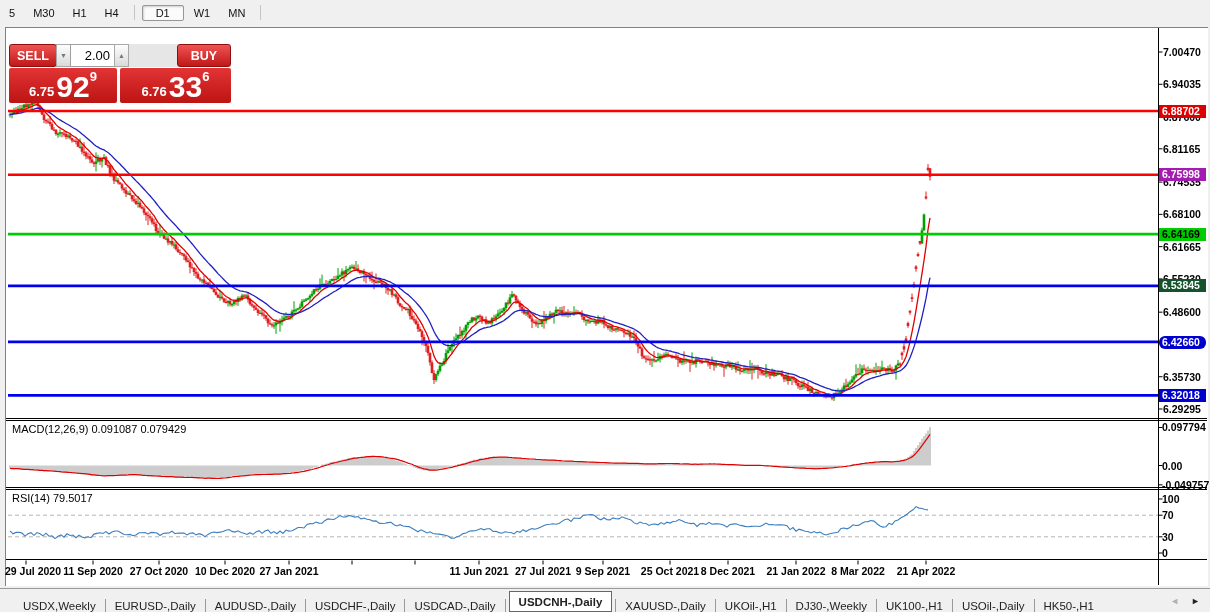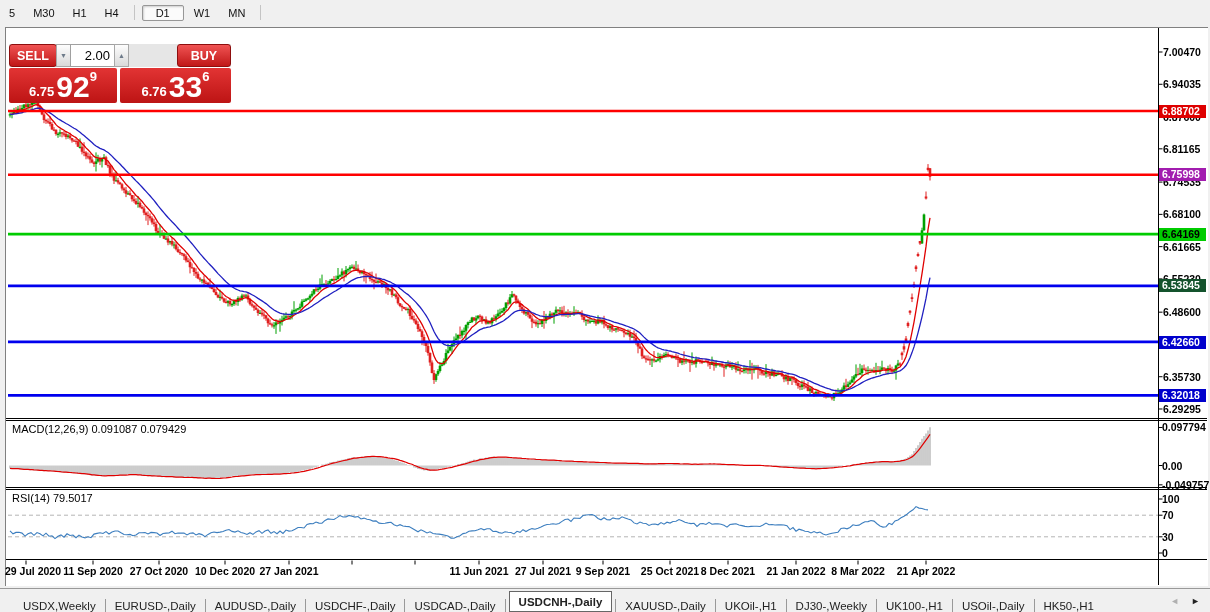--- a/index.html
+++ b/index.html
@@ -173,21 +173,21 @@
       <div class="axis-lbl" style="left: 1162px; top: 460px;">0.00</div>
       <div class="axis-lbl" style="left: 1162px; top: 479px;">-0.049757</div>
       <div class="axis-lbl" style="left: 1162px; top: 493px;">100</div>
       <div class="axis-lbl" style="left: 1162px; top: 509px;">70</div>
       <div class="axis-lbl" style="left: 1162px; top: 531px;">30</div>
       <div class="axis-lbl" style="left: 1162px; top: 547px;">0</div>
       <div class="line-lbl" style="top: 104.5px; background: rgb(222, 0, 0); color: rgb(255, 255, 255);">6.88702</div>
       <div class="line-lbl" style="top: 168.2px; background: #a21caf; color: rgb(255, 255, 255);">6.75998</div>
       <div class="line-lbl" style="top: 227.6px; background: rgb(0, 204, 0); color: rgb(0, 0, 0);">6.64169</div>
       <div class="line-lbl" style="top: 279.4px; background: #14532d; color: rgb(255, 255, 255);">6.53845</div>
-      <div class="line-lbl" style="top: 335.5px; background: rgb(0, 0, 204); color: rgb(255, 255, 255);">6.42660</div>
+      <div class="line-lbl" style="top: 335.5px; background: rgb(0, 0, 204); color: rgb(255, 255, 255); border-radius: 6px;">6.42660</div>
       <div class="line-lbl" style="top: 388.8px; background: rgb(0, 0, 204); color: rgb(255, 255, 255);">6.32018</div>
       <div class="date-lbl" style="left: 33px;">29 Jul 2020</div>
       <div class="date-lbl" style="left: 93px;">11 Sep 2020</div>
       <div class="date-lbl" style="left: 159px;">27 Oct 2020</div>
       <div class="date-lbl" style="left: 225px;">10 Dec 2020</div>
       <div class="date-lbl" style="left: 289px;">27 Jan 2021</div>
       <div class="date-lbl" style="left: 352px; margin-top: 28px;">12 Mar 2021</div>
       <div class="date-lbl" style="left: 415px; margin-top: 46px;">28 Apr 2021</div>
       <div class="date-lbl" style="left: 479px;">11 Jun 2021</div>
       <div class="date-lbl" style="left: 543px;">27 Jul 2021</div>

